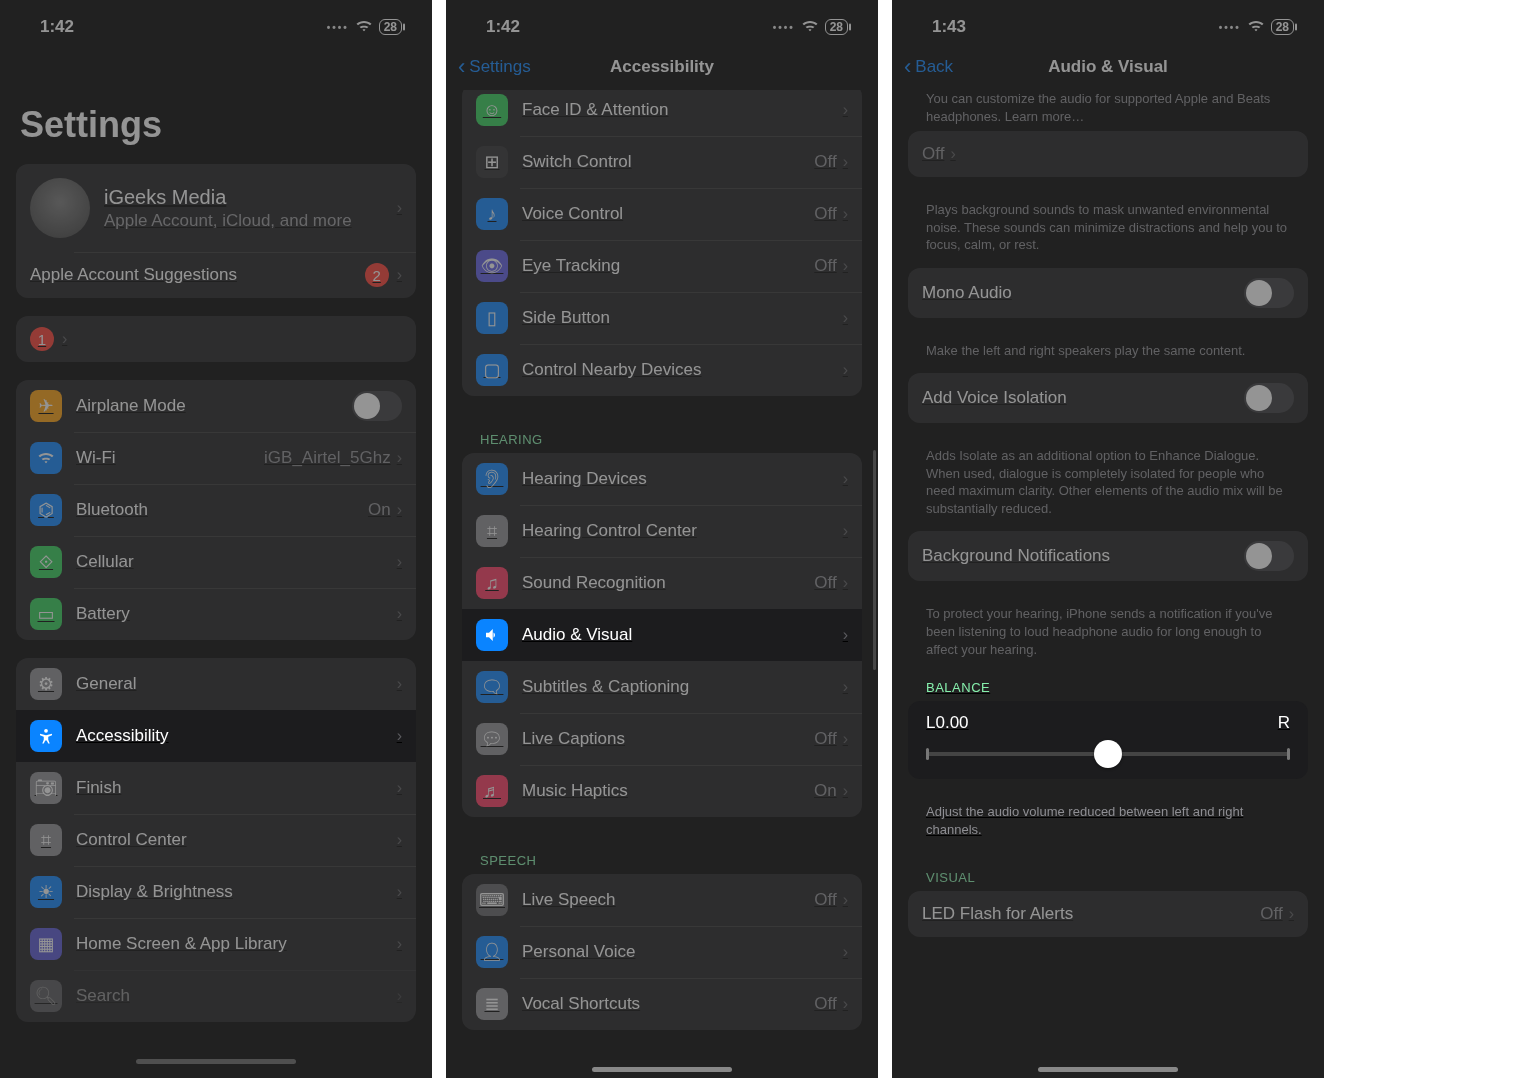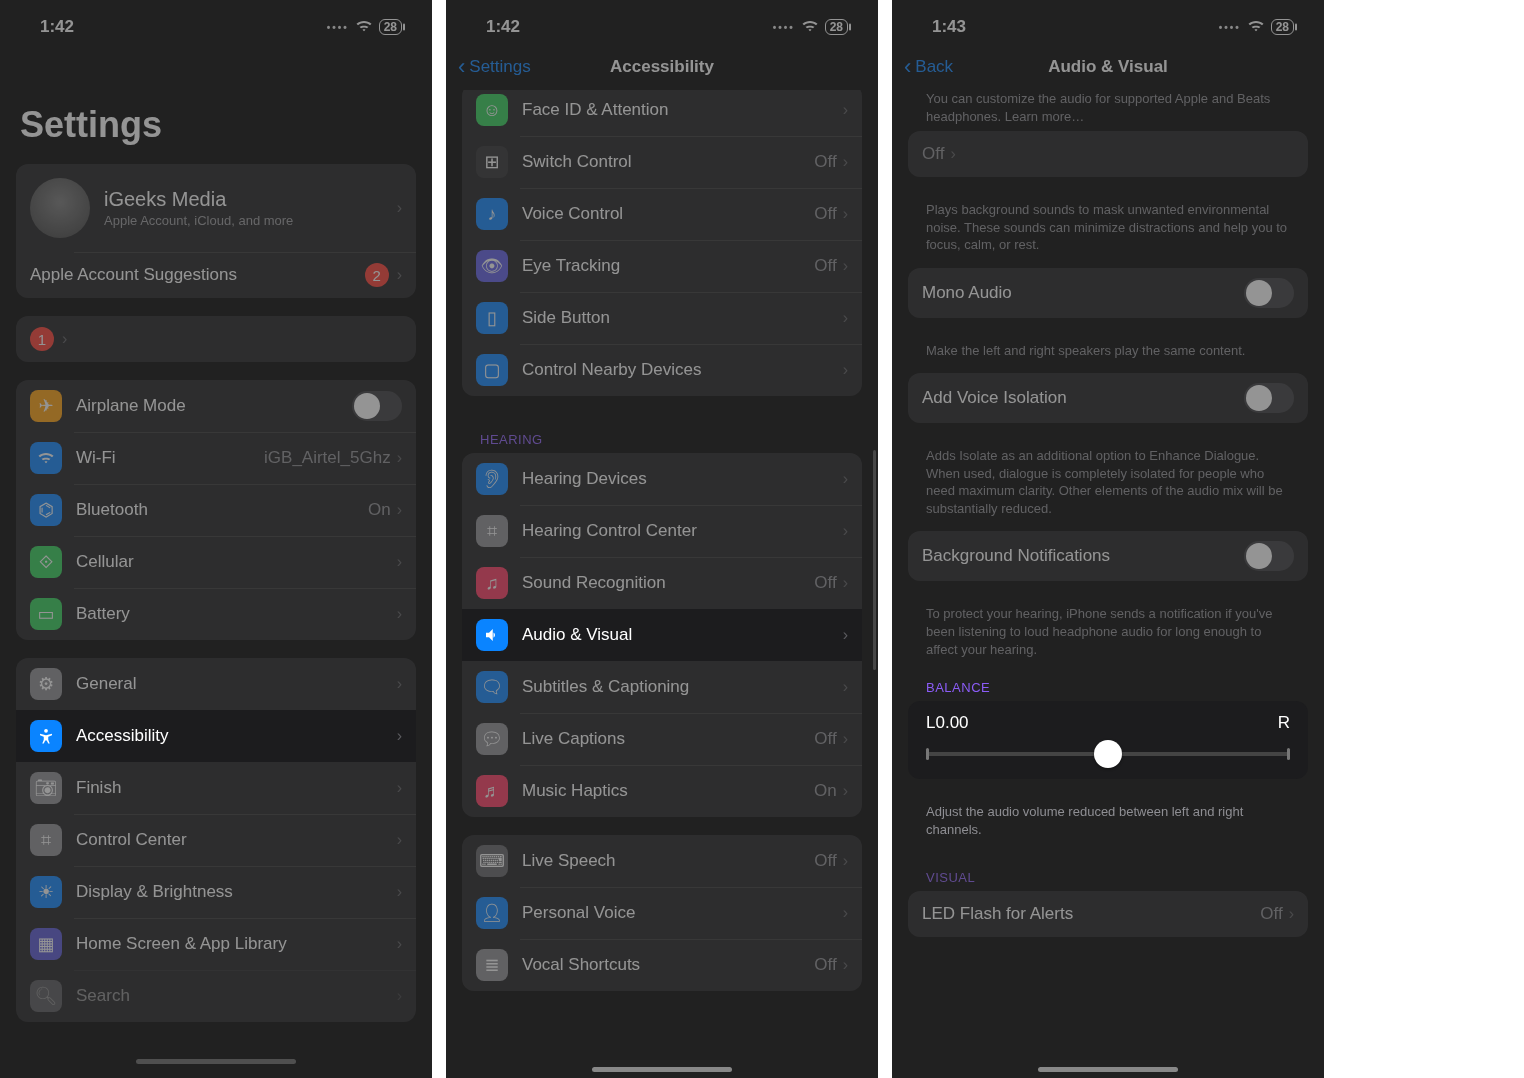--- a/index.html
+++ b/index.html
@@ -21,20 +21,21 @@
     position: relative;
     display: flex;
     flex-direction: column;
   }
   .phone-inner {
     flex: 1;
     display: flex;
     flex-direction: column;
     overflow: hidden;
     position: relative;
+    text-decoration: underline;
   }
   .dim-overlay {
     position: absolute;
     inset: 0;
     background: rgba(60,60,60,0.55);
     pointer-events: none;
     z-index: 50;
   }
   .status-bar {
     display: flex;
@@ -150,21 +151,21 @@
     flex-shrink:0;
   }
   .toggle .knob {
     position:absolute;
     top:2px; left:2px;
     width:26px; height:26px;
     background:#fff;
     border-radius:50%;
   }
   .section-header {
-    color:#8b5cf6;
+    color:#86efac;
     font-size:13px;
     text-transform:uppercase;
     padding:18px 18px 6px 18px;
     letter-spacing:0.5px;
   }
   .section-footer {
     color:#8e8e93;
     font-size:13px;
     padding:6px 18px 14px 18px;
     line-height:1.35;
@@ -183,21 +184,21 @@
   }
   .avatar {
     width:60px; height:60px;
     border-radius:50%;
     background: radial-gradient(circle at 50% 40%, #7a7a7a, #3a3a3a);
     margin-right:14px;
     flex-shrink:0;
   }
   .profile-row { padding:14px; }
   .profile-name { font-size:20px; font-weight:500; color:#fff; }
-  .profile-sub { font-size:13px; color:#9a9a9d; margin-top:2px; }
+  .profile-sub { font-size:17px; color:#9a9a9d; margin-top:2px; }
   .home-bar {
     position:absolute;
     bottom:6px;
     left:50%;
     transform:translateX(-50%);
     width:140px; height:5px;
     background:#888;
     border-radius:3px;
     z-index:200;
   }
@@ -550,20 +551,21 @@
         <div class="row">
           <div class="icon" style="background:#ff375f">
               <span class="icon-lbl">♬</span>
             </div>
           <span class="label">Music Haptics</span>
           <span class="value">On</span>
           <span class="chevron">›</span>
         </div>
       </div>
 
+      <div class="section-header">SPEECH</div>
       <div class="card">
         <div class="row">
           <div class="icon" style="background:#636366">
               <span class="icon-lbl">⌨︎</span>
             </div>
           <span class="label">Live Speech</span>
           <span class="value">Off</span>
           <span class="chevron">›</span>
         </div>
         <div class="row">

